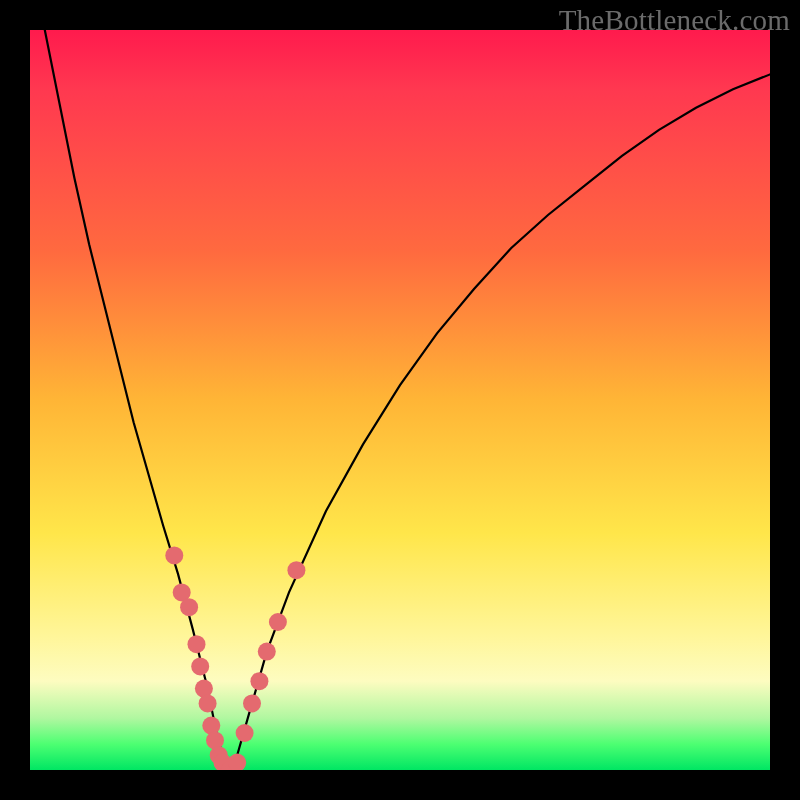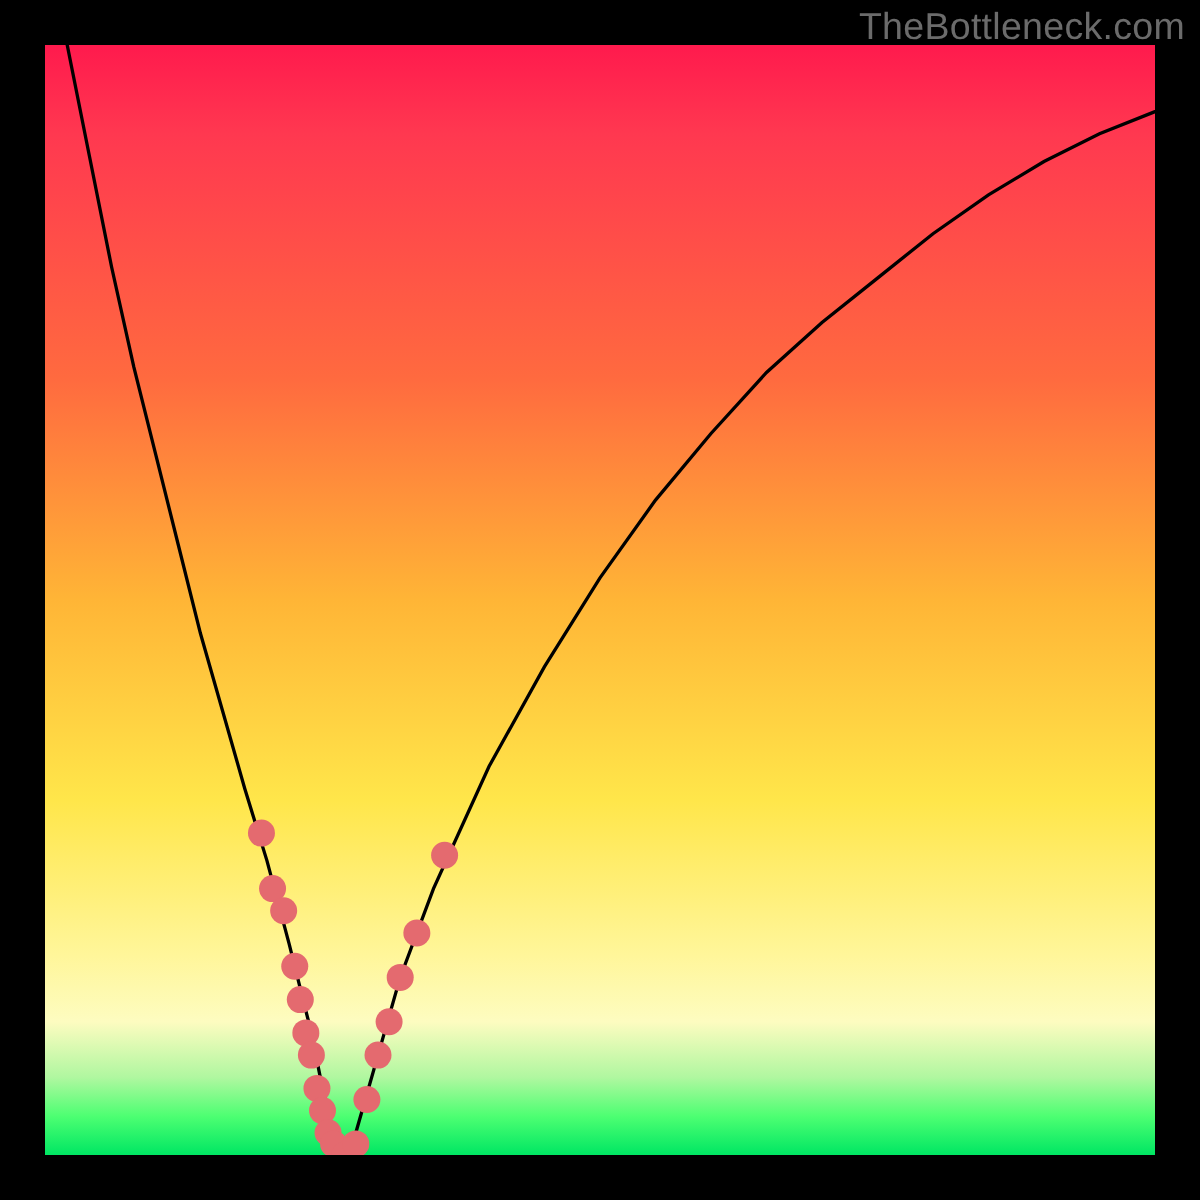--- a/index.html
+++ b/index.html
@@ -44,24 +44,25 @@
   }
   svg.curve {
     position: absolute;
     inset: 0;
   }
   .watermark {
     position: absolute;
     top: 4px;
     right: 10px;
     color: #6b6b6b;
-    font-size: 25px;
+    font-size: 29px;
     letter-spacing: 0.2px;
     font-weight: 400;
     user-select: none;
+    font-family: Liberation Serif, serif;
   }
 </style>
 </head>
 <body>
 
 <div class="frame">
   <div class="plot-area">
     <div class="gradient-bg"></div>
     <svg class="curve" viewBox="0 0 740 740" preserveAspectRatio="none">
       <g>

